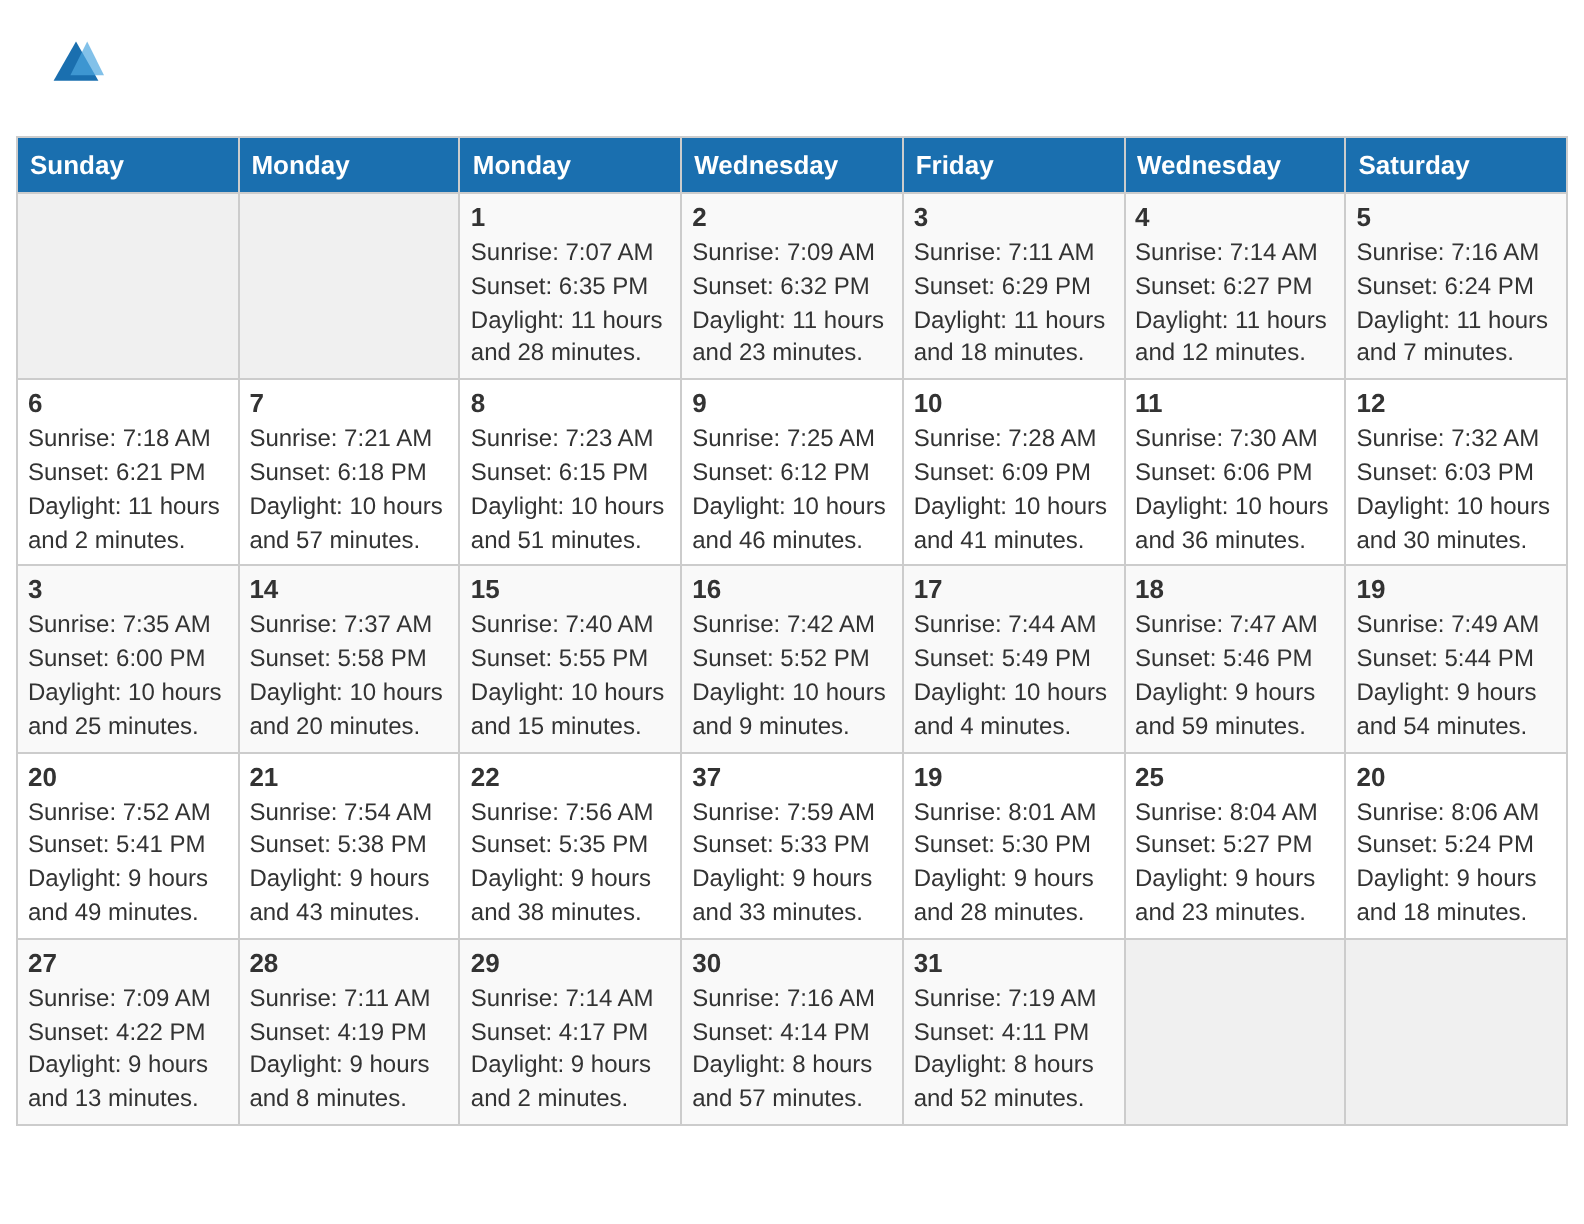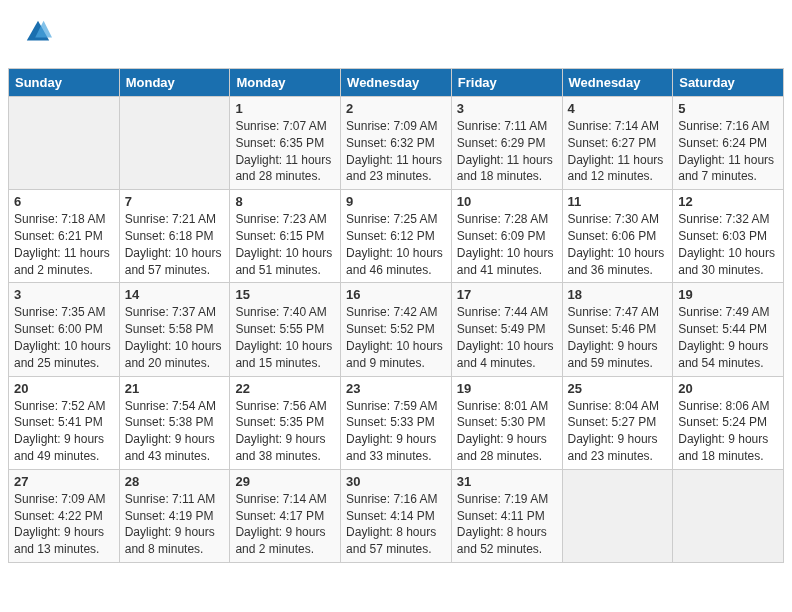--- a/index.html
+++ b/index.html
@@ -222,21 +222,21 @@
           </td>
           <td>
             <span class="day-num">21</span>
             <div class="day-info">Sunrise: 7:54 AM<br>Sunset: 5:38 PM<br>Daylight: 9 hours and 43 minutes.</div>
           </td>
           <td>
             <span class="day-num">22</span>
             <div class="day-info">Sunrise: 7:56 AM<br>Sunset: 5:35 PM<br>Daylight: 9 hours and 38 minutes.</div>
           </td>
           <td>
-            <span class="day-num">23</span>
+            <span class="day-num">37</span>
             <div class="day-info">Sunrise: 7:59 AM<br>Sunset: 5:33 PM<br>Daylight: 9 hours and 33 minutes.</div>
           </td>
           <td>
             <span class="day-num">19</span>
             <div class="day-info">Sunrise: 8:01 AM<br>Sunset: 5:30 PM<br>Daylight: 9 hours and 28 minutes.</div>
           </td>
           <td>
             <span class="day-num">25</span>
             <div class="day-info">Sunrise: 8:04 AM<br>Sunset: 5:27 PM<br>Daylight: 9 hours and 23 minutes.</div>
           </td>

